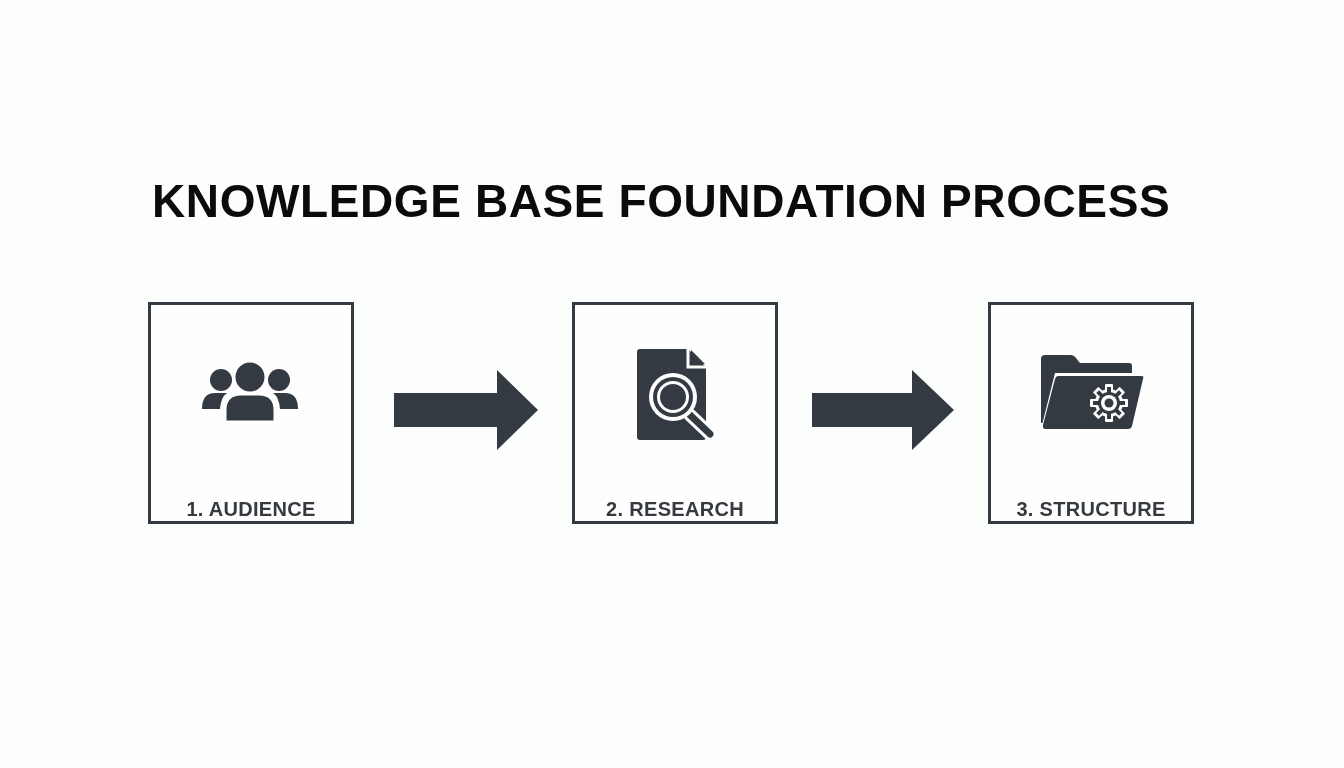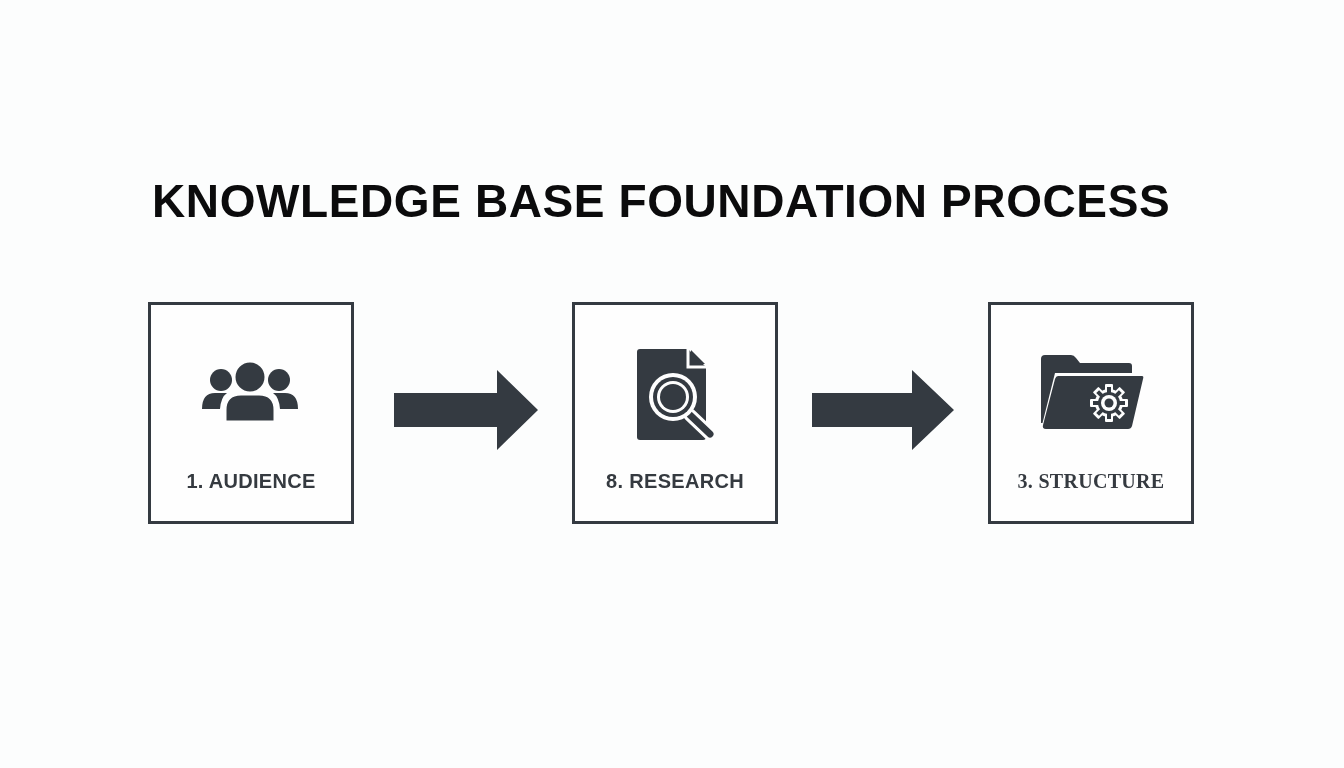--- a/index.html
+++ b/index.html
@@ -44,21 +44,21 @@
     }
     .step-icon svg {
       position: absolute;
       left: 0;
       top: 0;
     }
     .step-label {
       position: absolute;
       left: 0;
       right: 0;
-      top: 164px;
+      top: 192px;
       text-align: center;
       font-size: 20px;
       font-weight: 700;
       color: #353a40;
       letter-spacing: 0.3px;
       line-height: 24px;
     }
     .arrow {
       position: absolute;
       top: 368px;
@@ -102,28 +102,28 @@
       <path d="M116 45 L130 59 L116 59 Z" fill="#343a41"></path>
 
       <line x1="115" y1="110" x2="135" y2="129" stroke="#fefefe" stroke-width="13" stroke-linecap="round"></line>
       <line x1="115" y1="110" x2="135" y2="129" stroke="#343a41" stroke-width="7" stroke-linecap="round"></line>
       <circle cx="98" cy="92" r="24" fill="#fefefe"></circle>
       <circle cx="98" cy="92" r="20" fill="#343a41"></circle>
       <circle cx="98" cy="92" r="16" fill="#fefefe"></circle>
       <circle cx="98" cy="92" r="13" fill="#343a41"></circle>
     </svg>
   </div>
-  <div class="step-label">8. RESEARCH</div>
+  <div class="step-label">2. RESEARCH</div>
 </div>
 
 <svg class="arrow" style="left:811px;" width="146" height="84" viewBox="0 0 146 84">
   <polygon points="1,25 101,25 101,2 143,42 101,82 101,59 1,59" fill="#343a41"></polygon>
 </svg>
 
-<div class="step" style="left:988px;font-family:Liberation Serif, serif;">
+<div class="step" style="left:988px;">
   <div class="step-icon">
     <svg width="200" height="160" viewBox="0 0 200 160">
 
       <path d="M50 54 Q50 50 54 50 L80 50 Q83 50 85 53 L89 58 L138 58 Q141 58 141 61 L141 118 L50 118 Z" fill="#343a41"></path>
 
       <path d="M64 68 L152 68 L140 124 L50 124 Z" fill="#fefefe"></path>
 
       <path d="M67 71 L151 71 Q153 71 152 74 L141 121 Q140 124 137 124 L55 124 Q51 124 52 120 L64 74 Q65 71 67 71 Z" fill="#343a41"></path>
 
       <g transform="translate(118,98)" fill="#fefefe">

